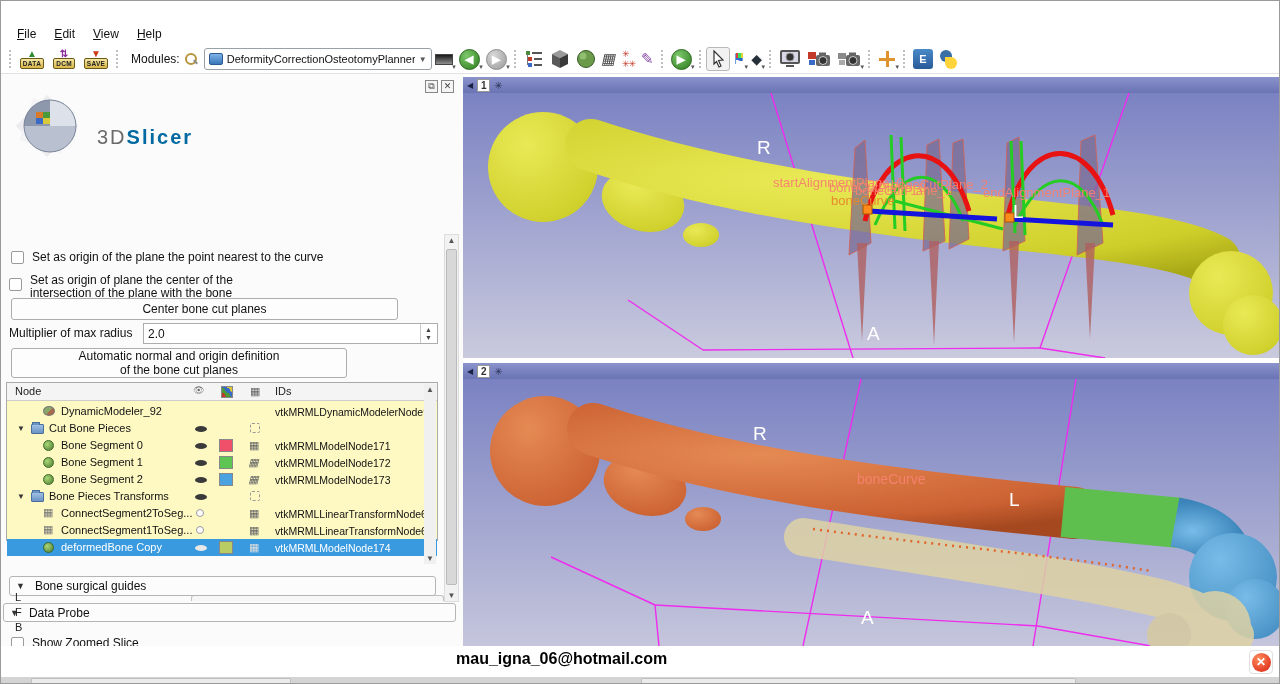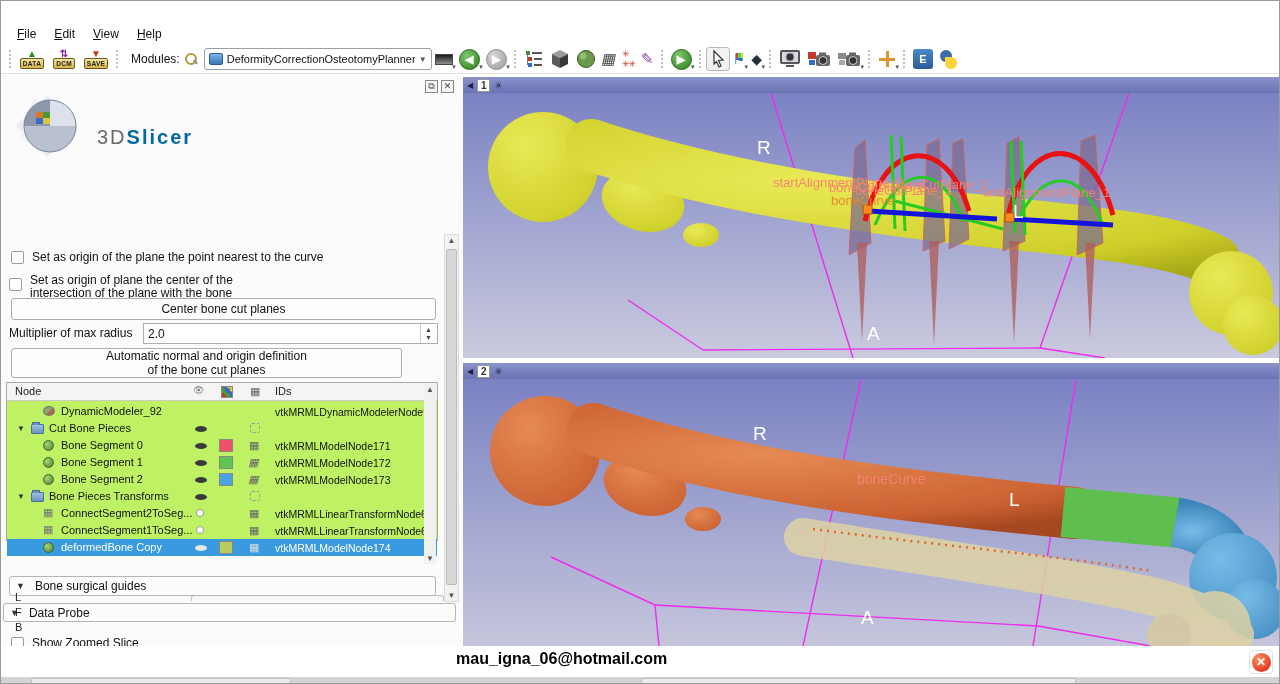--- a/index.html
+++ b/index.html
@@ -79,21 +79,21 @@
   .cb { width:13px; height:13px; border:1px solid #9a9a9a; border-radius:2px; background:#fff; flex:none; }
   .cbl { font-size:12px; color:#111; line-height:13px; }
   .btn { position:absolute; background:#fdfdfd; border:1px solid #adadad; border-radius:3px;
     display:flex; flex-direction:column; align-items:center; justify-content:center; font-size:12px; color:#111; }
   .spin-label { position:absolute; left:8px; top:252px; font-size:12px; color:#111; }
   .spinbox { position:absolute; left:142px; top:249px; width:295px; height:21px; border:1px solid #adadad; background:#fff; }
   .spinbox input { position:absolute; left:4px; top:0; width:260px; height:19px; border:none; outline:none; font:12px "Liberation Sans",sans-serif; color:#111; }
   .spin-arrows { position:absolute; right:1px; top:0; width:16px; height:19px; border-left:1px solid #ccc;
     display:flex; flex-direction:column; align-items:center; justify-content:center; font-size:7px; color:#444; line-height:8px; }
   
-  .tree { position:absolute; left:5px; top:308px; width:432px; height:159px; border:1px solid #aaa; background:#bef264; font-size:11px; }
+  .tree { position:absolute; left:5px; top:308px; width:432px; height:159px; border:1px solid #aaa; background:#fef9c3; font-size:11px; }
   .thead { position:absolute; left:0; top:0; width:100%; height:18px; background:#f4f4f4; border-bottom:1px solid #ccc; }
   .thead .hcell { position:absolute; top:2px; color:#222; }
   .trow { position:absolute; left:0; width:100%; height:17px; }
   .trow.sel { background:#3a9adf; }
   .trow.sel .tlabel, .trow.sel .tid { color:#fff; }
   .texp { position:absolute; font-size:8px; color:#333; top:4px; }
   .tlabel { position:absolute; top:2px; color:#111; white-space:nowrap; }
   .tid { position:absolute; left:268px; top:3px; color:#111; font-size:10.5px; white-space:nowrap; }
   .eye { position:absolute; left:188px; top:6px; width:12px; height:6px; background:#3a3a3a; border-radius:50%; }
   .eye-off { position:absolute; left:189px; top:4px; width:8px; height:8px; border:1.5px solid #9a9a9a; border-radius:50%; background:#fff; }
@@ -309,31 +309,31 @@
       <span class="cbl">
         <span>Set as origin of plane the center of the</span><br>
         <span>intersection of the plane with the bone</span>
       </span>
     </div>
     <div class="cbrow" style="left:10px; top:177px; width:430px">
       <span class="cb"></span>
       <span class="cbl">Set as origin of the plane the point nearest to the curve</span>
     </div>
 
-    <div class="btn" style="left:10px; top:224px; width:425px; height:22px">
+    <div class="btn" style="left:10px; top:224px; width:387px; height:22px">
       <span>Center bone cut planes</span>
     </div>
 
     <span class="spin-label">Multiplier of max radius</span>
     <div class="spinbox">
       <input value="2.0" style="">
       <span class="spin-arrows">▲<br>▼</span>
     </div>
 
-    <div class="btn" style="left:10px; top:274px; width:391px; height:30px; line-height:14px">
+    <div class="btn" style="left:10px; top:274px; width:336px; height:30px; line-height:14px">
       <span>Automatic normal and origin definition</span>
       <span>of the bone cut planes</span>
     </div>
 
     <div class="tree">
       <div class="thead">
         <span class="hcell" style="left:8px">Node</span>
         <span class="hcell" style="left:186px; font-size:9px; color:#666">👁</span>
         <span class="hcell" style="left:214px; width:12px; height:12px; background:linear-gradient(45deg,#c43a2a 25%,#4a9a3a 25% 50%,#3a6ac8 50% 75%,#d8c83a 75%); border:1px solid #888; top:3px"></span>
         <span class="hcell" style="left:243px; color:#666">▦</span>

